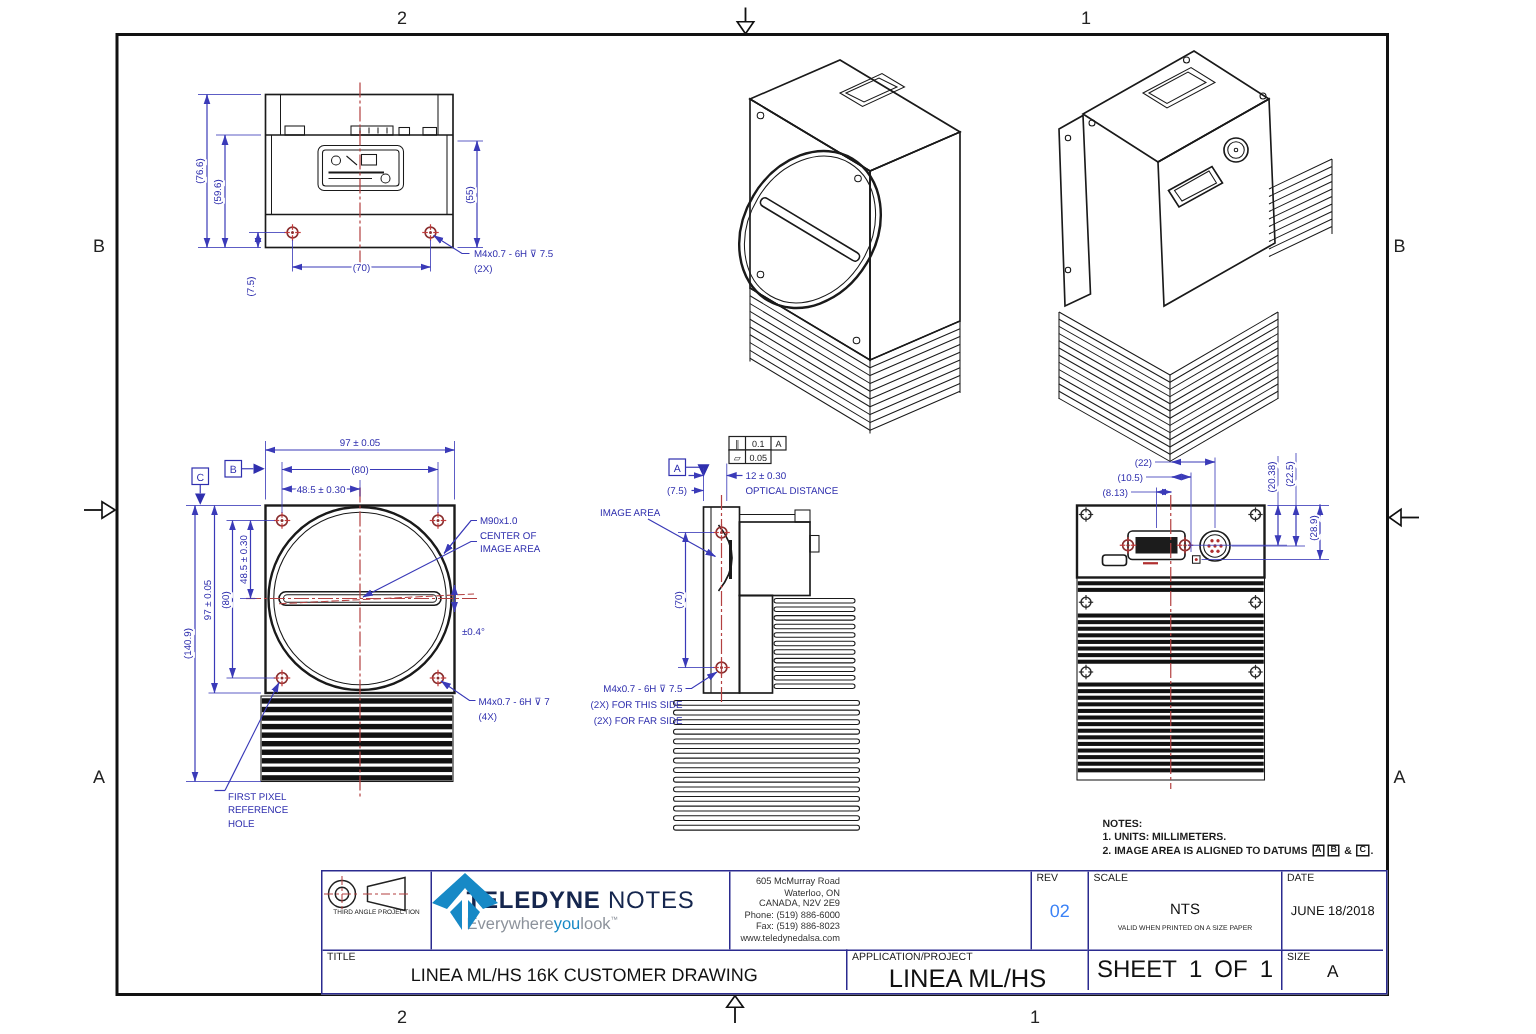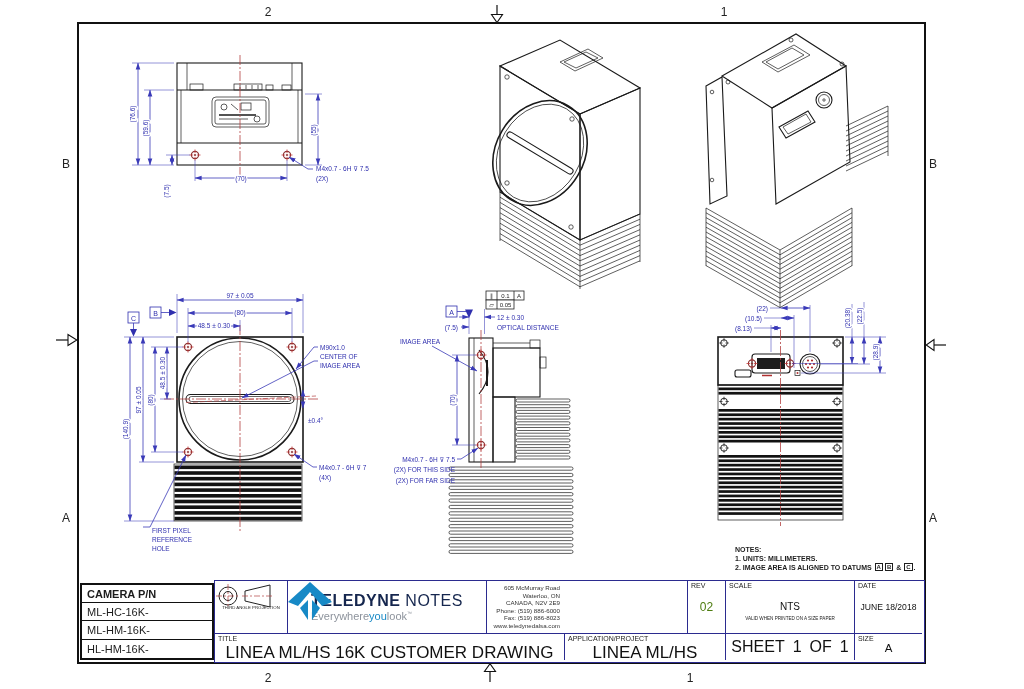--- a/index.html
+++ b/index.html
@@ -453,26 +453,20 @@
 <div class="notes" style="left:735px;top:546px">
   <div>NOTES:</div>
   <div>1. UNITS: MILLIMETERS.</div>
   <div><span>2. IMAGE AREA IS ALIGNED TO DATUMS</span>
     <span class="db">A</span><span class="db">B</span>
     <span>&amp;</span>
     <span class="db">C</span><span>.</span>
   </div>
 </div>
 
-<div class="pn">
-  <div class="row" style="font-weight:bold">CAMERA P/N</div>
-  <div class="row">ML-HC-16K-</div>
-  <div class="row">ML-HM-16K-</div>
-  <div class="row">HL-HM-16K-</div>
-</div>
 
 <div class="tb">
 
   <div class="cell" style="left:0;top:0;width:72px;height:52px">
     <div style="display:flex;flex-direction:column;align-items:center;justify-content:center;height:100%">
       <svg width="62" height="30" viewBox="0 0 62 30">
         <circle cx="13" cy="15" r="4.5" fill="none" stroke="#222" stroke-width="1"></circle>
         <circle cx="13" cy="15" r="9" fill="none" stroke="#222" stroke-width="1"></circle>
         <line x1="1" y1="15" x2="25" y2="15" stroke="#b34040" stroke-width=".7" stroke-dasharray="6 2 2 2"></line>
         <line x1="13" y1="3" x2="13" y2="27" stroke="#b34040" stroke-width=".7" stroke-dasharray="6 2 2 2"></line>
@@ -500,35 +494,35 @@
       <div>605 McMurray Road</div>
       <div>Waterloo, ON</div>
       <div>CANADA, N2V 2E9</div>
       <div>Phone: (519) 886-6000</div>
       <div>Fax: (519) 886-8023</div>
       <div>www.teledynedalsa.com</div>
     </div>
   </div>
   <div class="cell bl" style="left:472px;top:0;width:38px;height:52px">
     <span class="lab">REV</span>
-    <div class="ctr" style="font-size:12px;color:#4d7c0f">02</div>
+    <div class="ctr" style="font-size:12px;color:#3b82f6">02</div>
   </div>
   <div class="cell bl" style="left:510px;top:0;width:129px;height:52px">
     <span class="lab">SCALE</span>
     <div style="text-align:center;font-size:10px;color:#111;margin-top:20px">NTS</div>
     <div style="text-align:center;font-size:4.6px;color:#222;margin-top:4px">VALID WHEN PRINTED ON A SIZE  PAPER</div>
   </div>
   <div class="cell bl" style="left:639px;top:0;width:68px;height:52px">
     <span class="lab">DATE</span>
     <div class="ctr" style="font-size:8.6px;color:#111">JUNE 18/2018</div>
   </div>
 
   <div class="cell bt" style="left:0;top:52px;width:349px;height:27px">
     <span class="lab">TITLE</span>
-    <div style="text-align:center;font-size:17px;color:#111;margin-top:9px">LINEA ML/HS 16K CUSTOMER DRAWING</div>
+    <div style="text-align:center;font-size:12px;color:#111;margin-top:9px">LINEA ML/HS 16K CUSTOMER DRAWING</div>
   </div>
   <div class="cell bl bt" style="left:349px;top:52px;width:161px;height:27px">
     <span class="lab">APPLICATION/PROJECT</span>
     <div style="text-align:center;font-size:17px;color:#111;margin-top:9px">LINEA ML/HS</div>
   </div>
   <div class="cell bl bt" style="left:510px;top:52px;width:129px;height:27px">
     <div class="ctr" style="font-size:16px;color:#111;gap:8px">
       <span>SHEET</span>
       <span>1</span>
       <span>OF</span>

